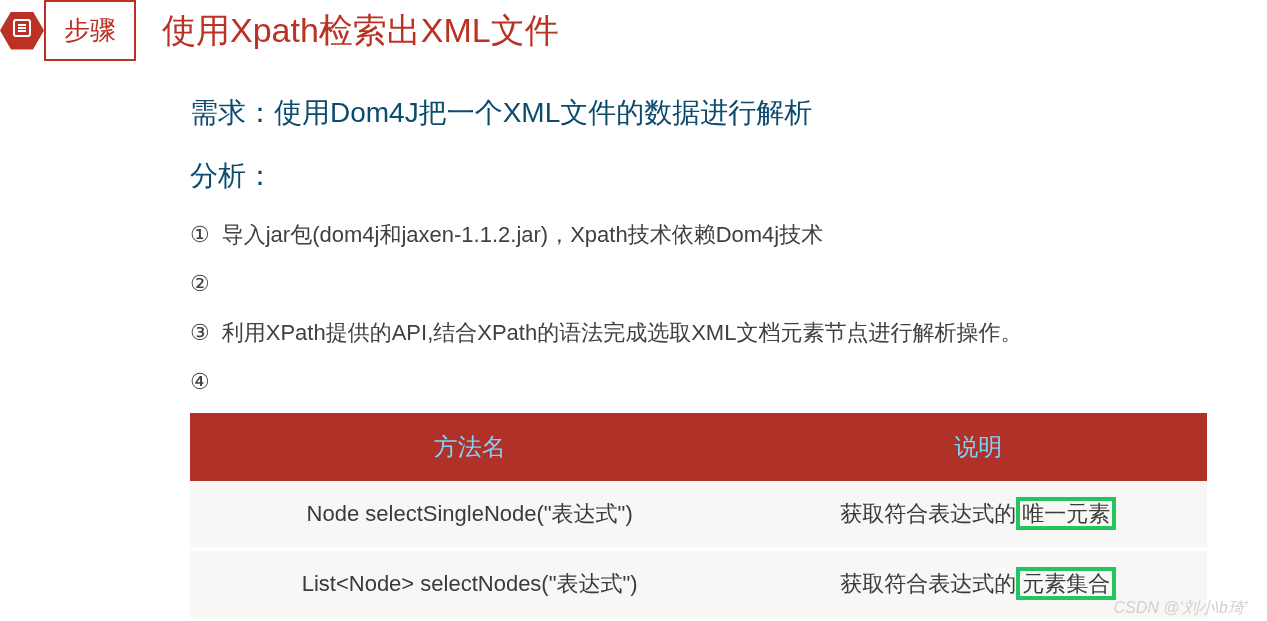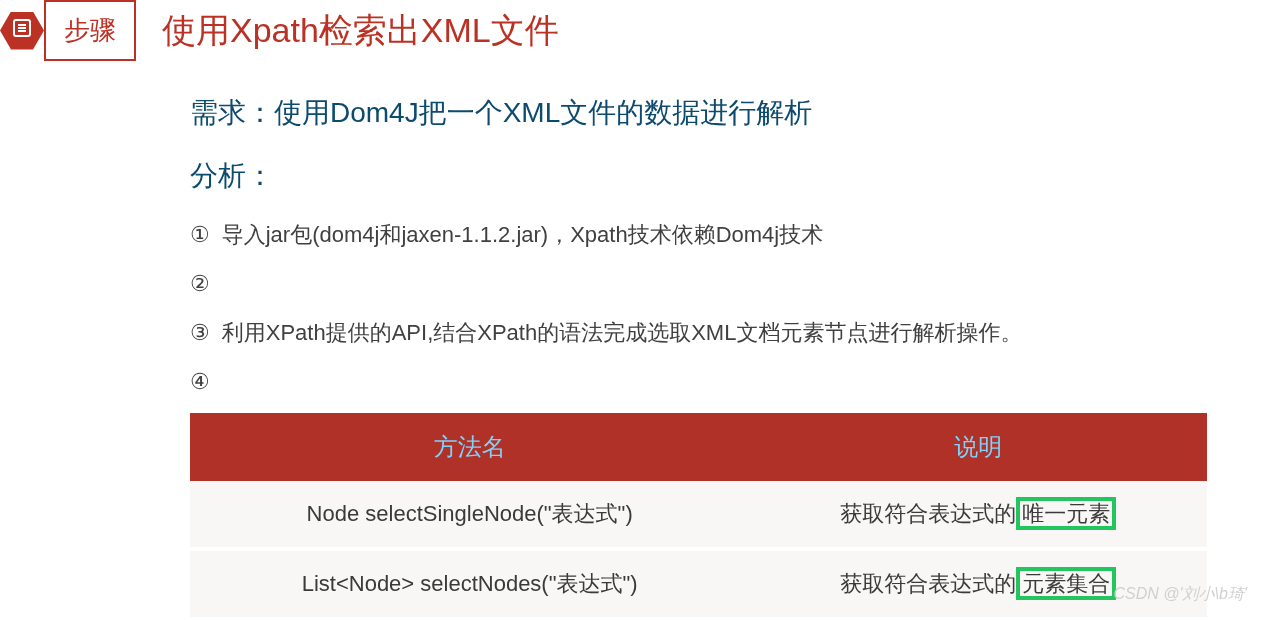--- a/index.html
+++ b/index.html
@@ -98,21 +98,21 @@
     .col-desc {
       width: 45%;
       text-align: center;
     }
     .hl-box {
       border: 4px solid #22c55e;
       padding: 0 2px;
     }
     .watermark {
       position: absolute;
-      bottom: 16px;
+      bottom: 2px;
       right: 20px;
       color: #d0d0d0;
       font-size: 16px;
       font-style: italic;
     }
   </style>
 </head>
 <body>
 
 <div class="header-row">

